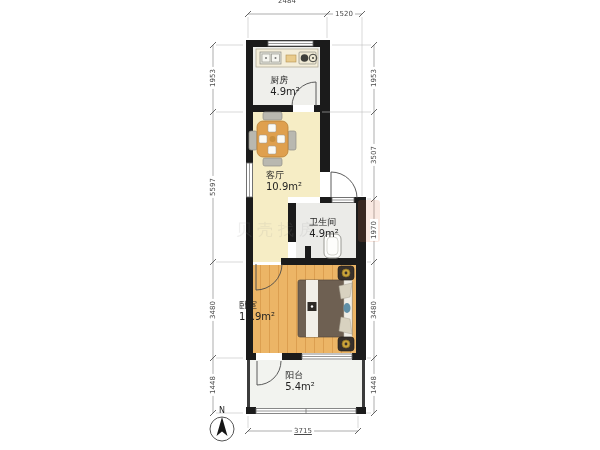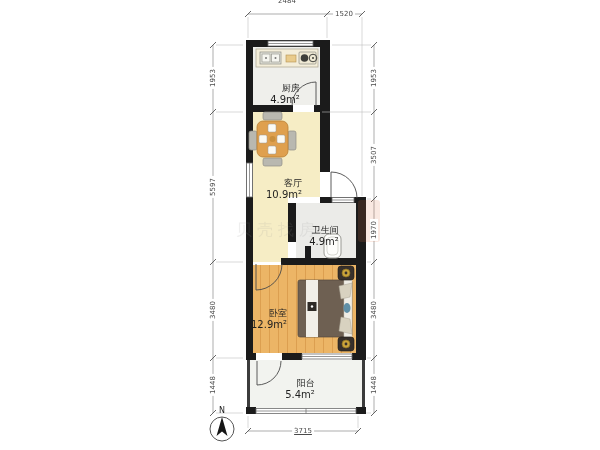--- a/index.html
+++ b/index.html
@@ -2,22 +2,22 @@
 <html><head>
 <meta charset="utf-8">
 <style>
   html,body{margin:0;padding:0;background:#fff;}
   #stage{position:relative;width:600px;height:450px;background:#fff;overflow:hidden;
          font-family:"DejaVu Sans","Liberation Sans",sans-serif;}
   #plan-svg{position:absolute;left:0;top:0;}
   .dim{position:absolute;font-size:7px;color:#4a4a4a;background:#fff;padding:0 2px;
        transform:translate(-50%,-50%);white-space:nowrap;}
   .dim.v{transform:translate(-50%,-50%) rotate(-90deg);}
-  .room{position:absolute;transform:translate(-50%,-50%);text-align:right;color:#1f1f1f;
-        line-height:1.25;white-space:nowrap;margin-top:8px;}
+  .room{position:absolute;transform:translate(-50%,-50%);text-align:left;color:#1f1f1f;
+        line-height:1.25;white-space:nowrap;}
   .room .nm{font-size:9px;display:block;}
   .room .ar{font-size:10px;display:block;}
   .nlabel{position:absolute;font-size:8px;color:#222;transform:translate(-50%,-50%);}
   .wm{position:absolute;left:236px;top:220px;font-size:16px;color:#8f8f8f;opacity:.14;
       letter-spacing:5px;white-space:nowrap;}
 </style>
 </head>
 <body>
 
 <div id="stage">
@@ -162,21 +162,21 @@
     <span class="ar">4.9m²</span>
   </div>
   <div class="room" style="left:284px;top:182px;">
     <span class="nm">客厅</span>
     <span class="ar">10.9m²</span>
   </div>
   <div class="room" style="left:324px;top:229px;">
     <span class="nm">卫生间</span>
     <span class="ar">4.9m²</span>
   </div>
-  <div class="room" style="left:269px;top:312px;">
+  <div class="room" style="left:257px;top:312px;">
     <span class="nm">卧室</span>
     <span class="ar">12.9m²</span>
   </div>
   <div class="room" style="left:300px;top:382px;">
     <span class="nm">阳台</span>
     <span class="ar">5.4m²</span>
   </div>
 
   <div class="dim" style="left:287px;top:1px;text-align:right;">2484</div>
   <div class="dim" style="left:344px;top:14px;">1520</div>

